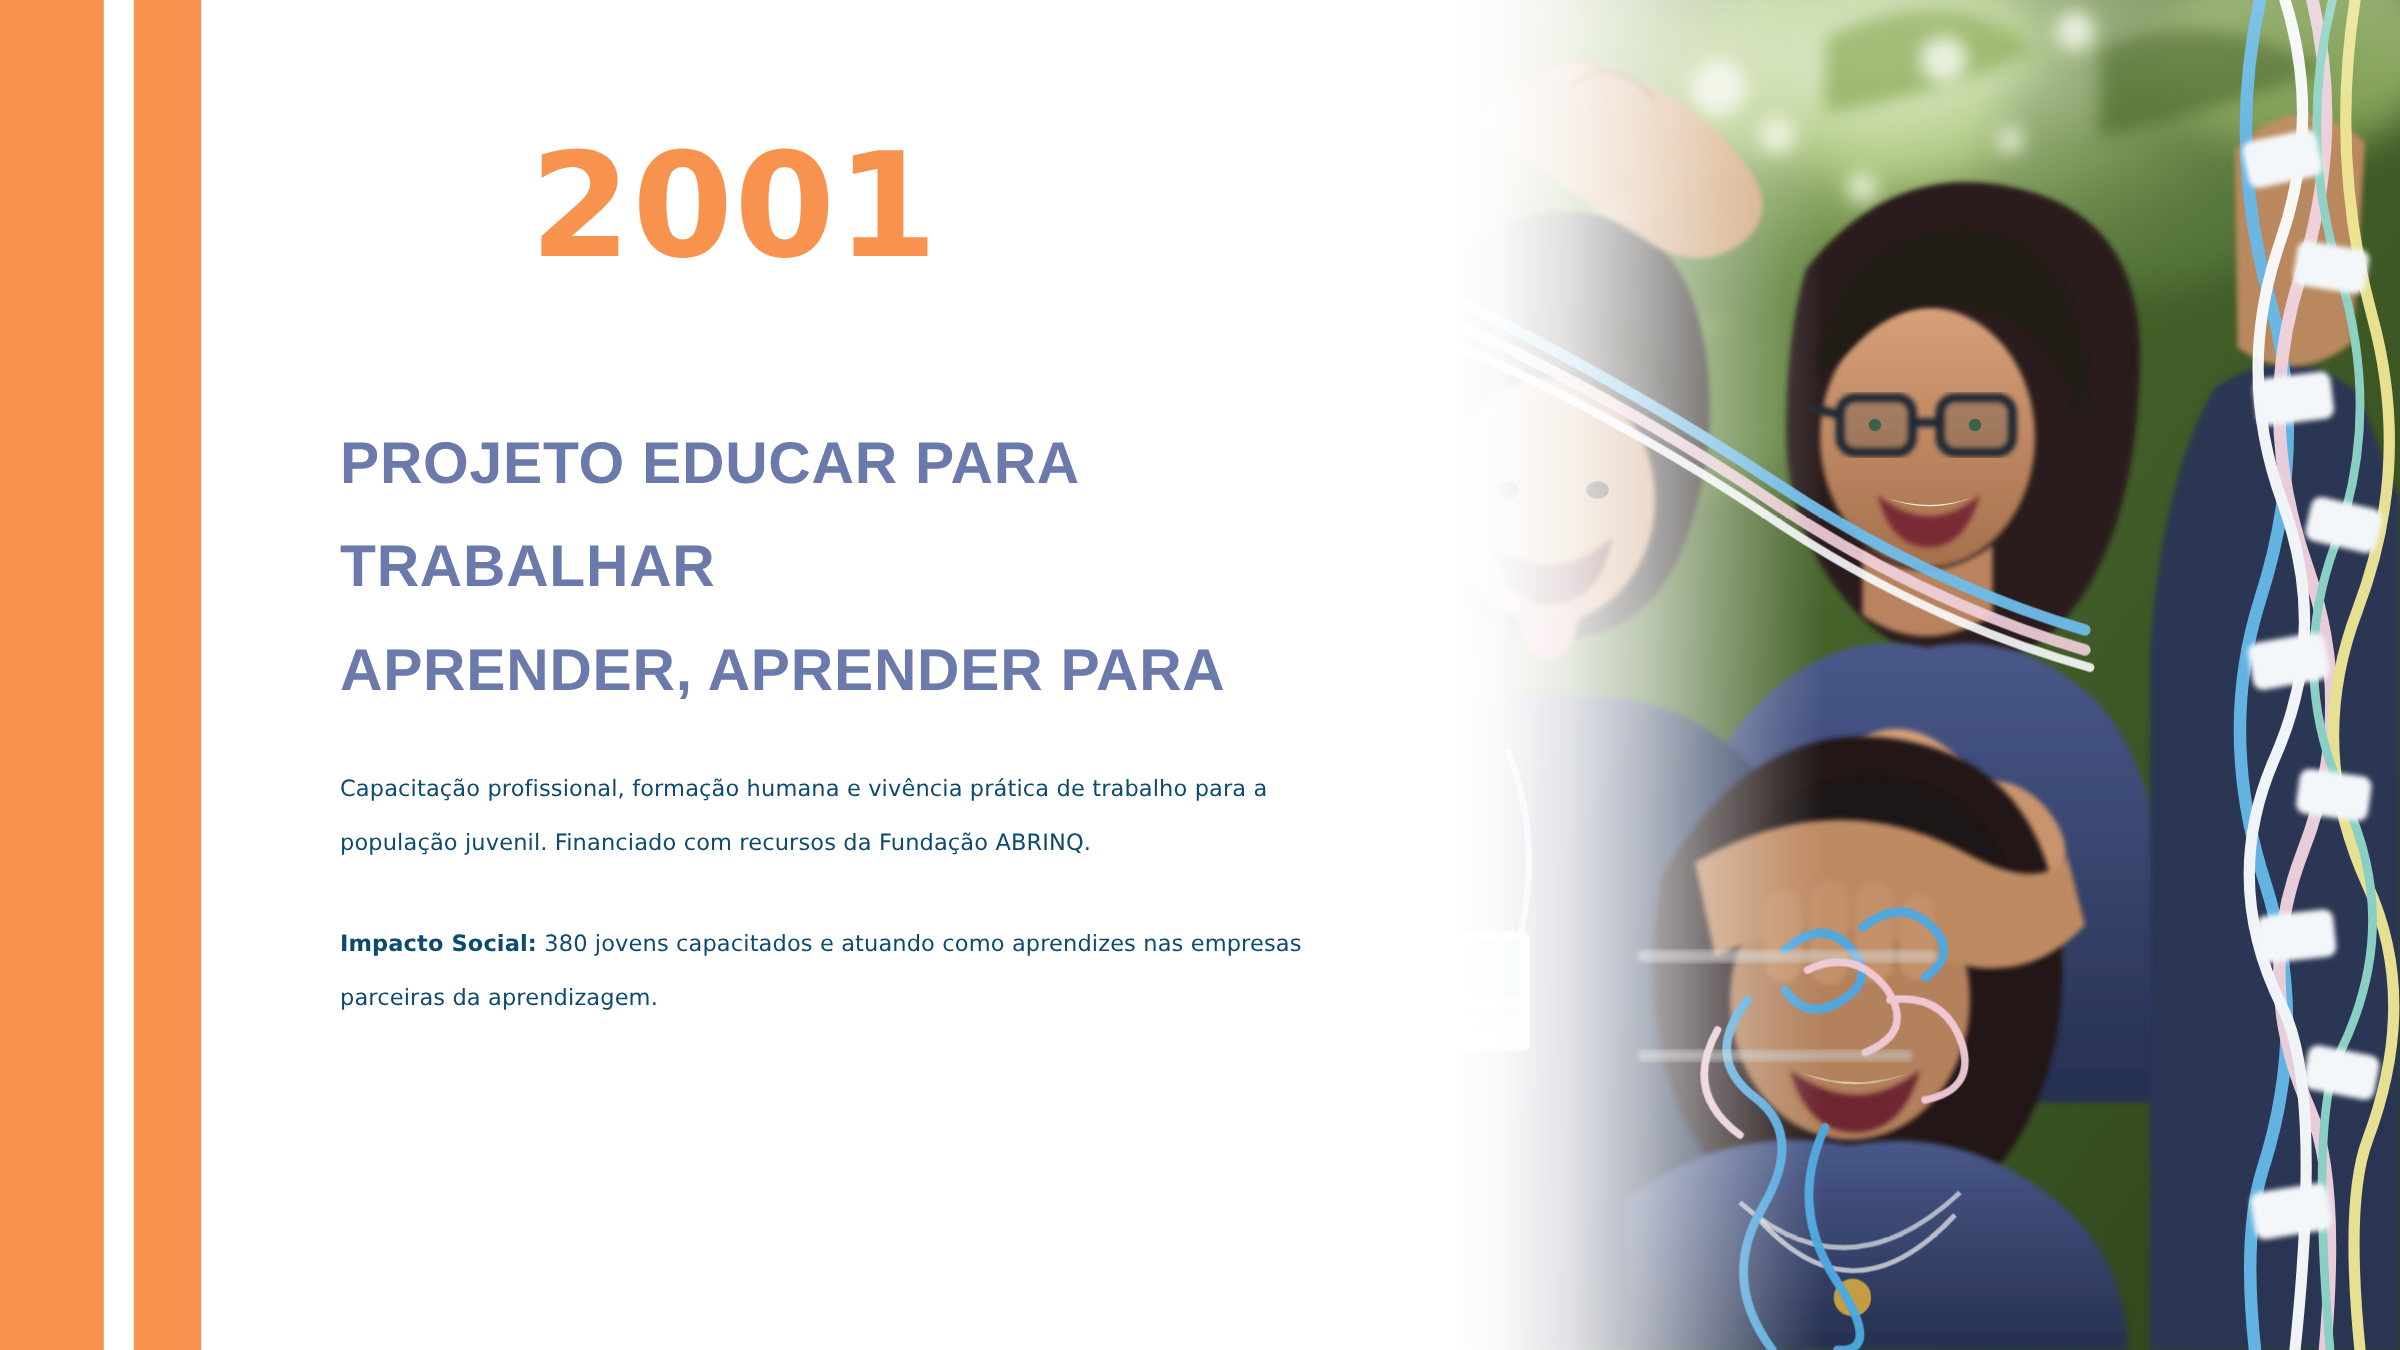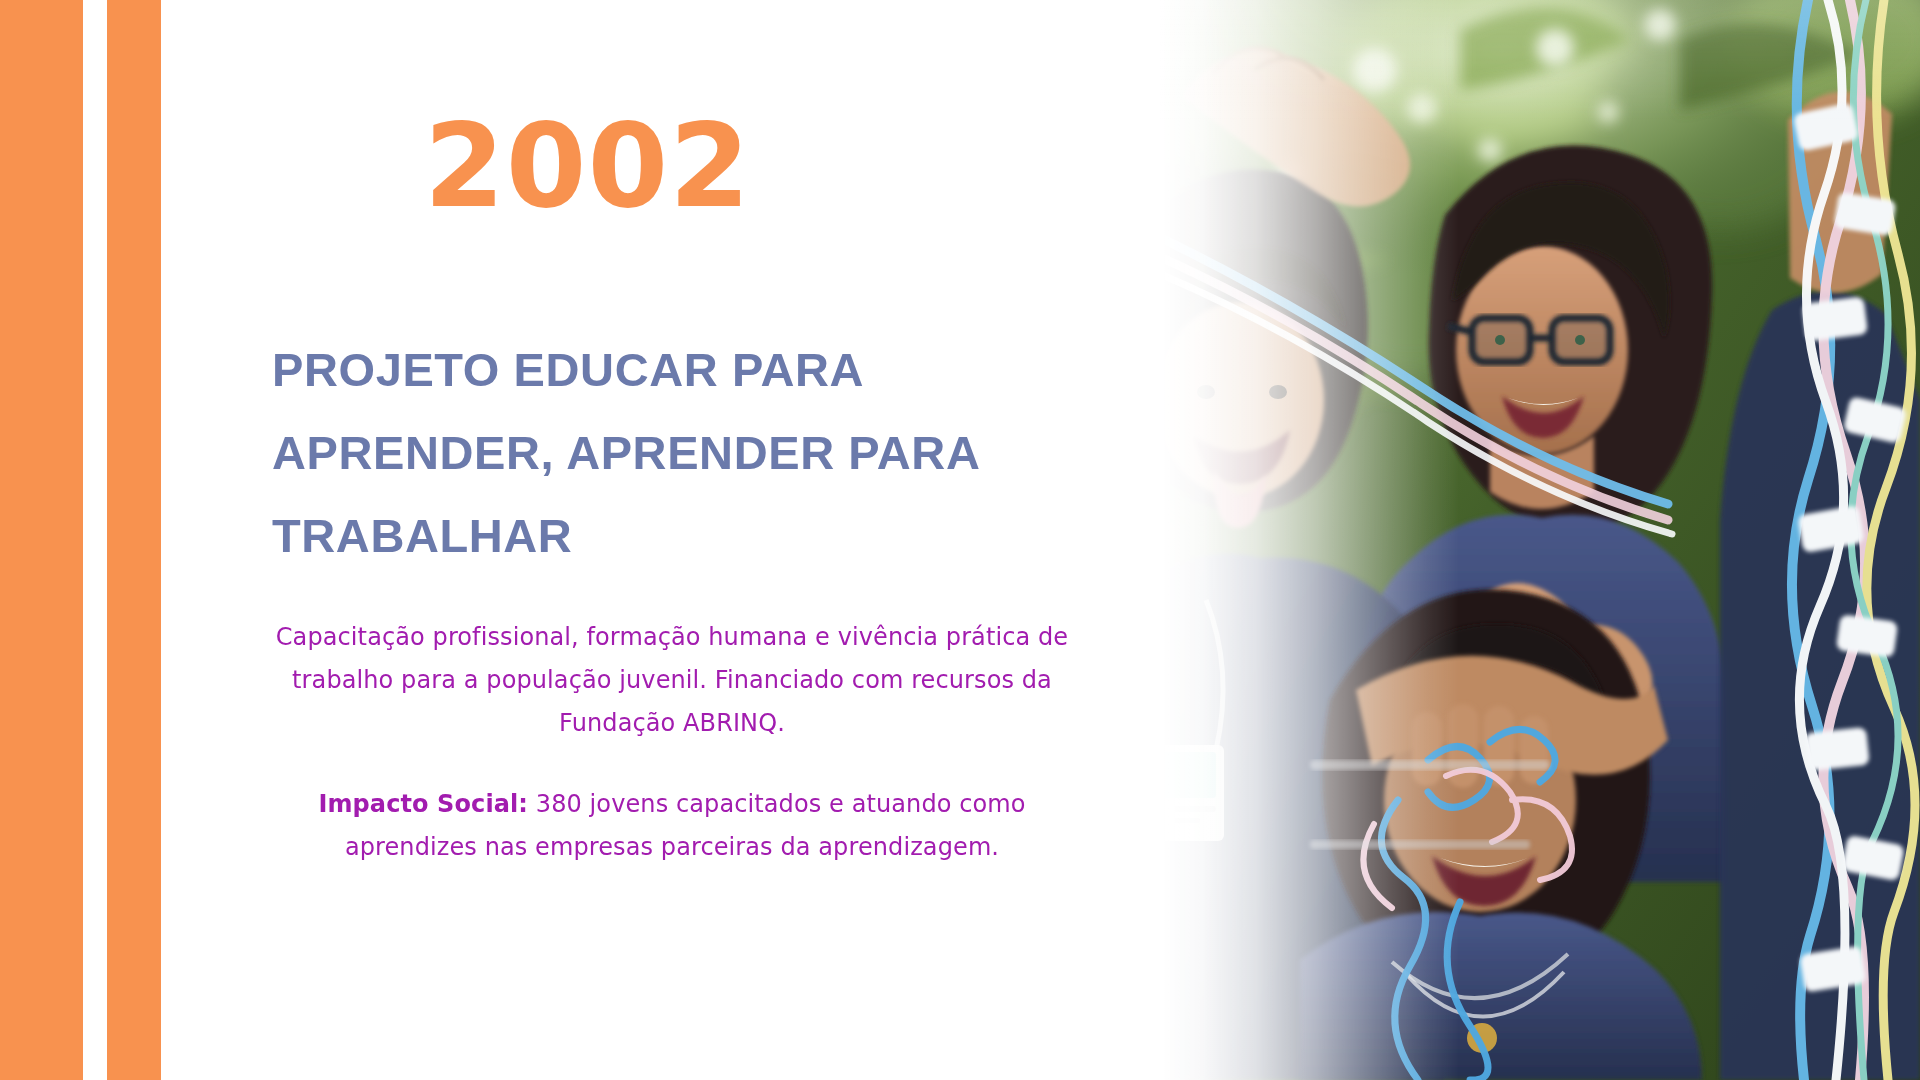--- a/index.html
+++ b/index.html
@@ -65,26 +65,25 @@
   .heading-line { display: block; white-space: nowrap; margin-top: 20px; }
 
   .body-block {
     position: absolute;
     left: 0;
     top: 592px;
     width: 800px;
   }
   .para {
     font-family: "DejaVu Sans", sans-serif;
-    font-size: 24px;
+    font-size: 18px;
     font-weight: 400;
     line-height: 43px;
-    color: #a21caf;
+    color: #0c4a6e;
     letter-spacing: 0.1px;
-    text-align: center;
   }
   .para + .para { margin-top: 38px; }
   .para b, .para .lead { font-weight: 700; }
 
   
   .photo {
     position: absolute;
     left: 1160px;
     top: 0;
     width: 760px;
@@ -125,26 +124,26 @@
 </head>
 <body>
 
 <div class="slide">
 
   <div class="bar bar-wide"></div>
   <div class="bar bar-thin"></div>
 
   <div class="content">
 
-    <div class="year">2002</div>
+    <div class="year">2001</div>
 
     <div class="heading">
       <span class="heading-line">PROJETO EDUCAR PARA</span>
+      <span class="heading-line">TRABALHAR</span>
       <span class="heading-line">APRENDER, APRENDER PARA</span>
-      <span class="heading-line">TRABALHAR</span>
     </div>
 
     <div class="body-block">
       <p class="para"><span>Capacitação profissional, formação humana e vivência prática de trabalho para a população juvenil. Financiado com recursos da Fundação ABRINQ.</span></p>
       <p class="para"><span class="lead">Impacto Social:</span><span> 380 jovens capacitados e atuando como aprendizes nas empresas parceiras da aprendizagem.</span></p>
     </div>
 
   </div>
 
   <div class="photo">

